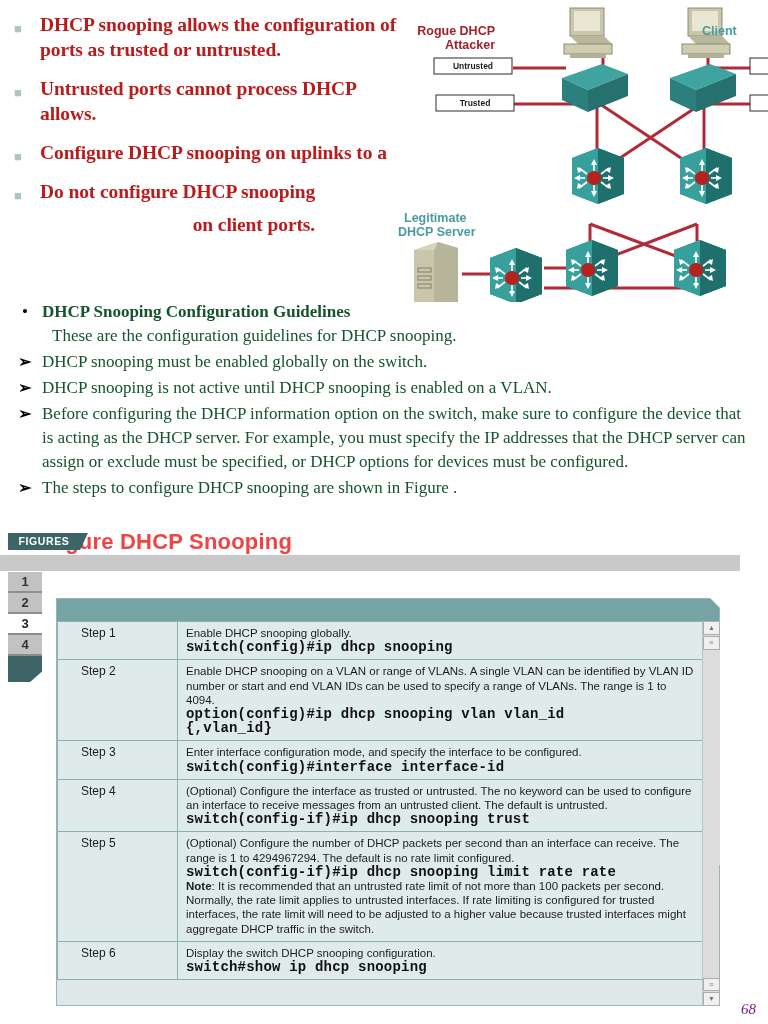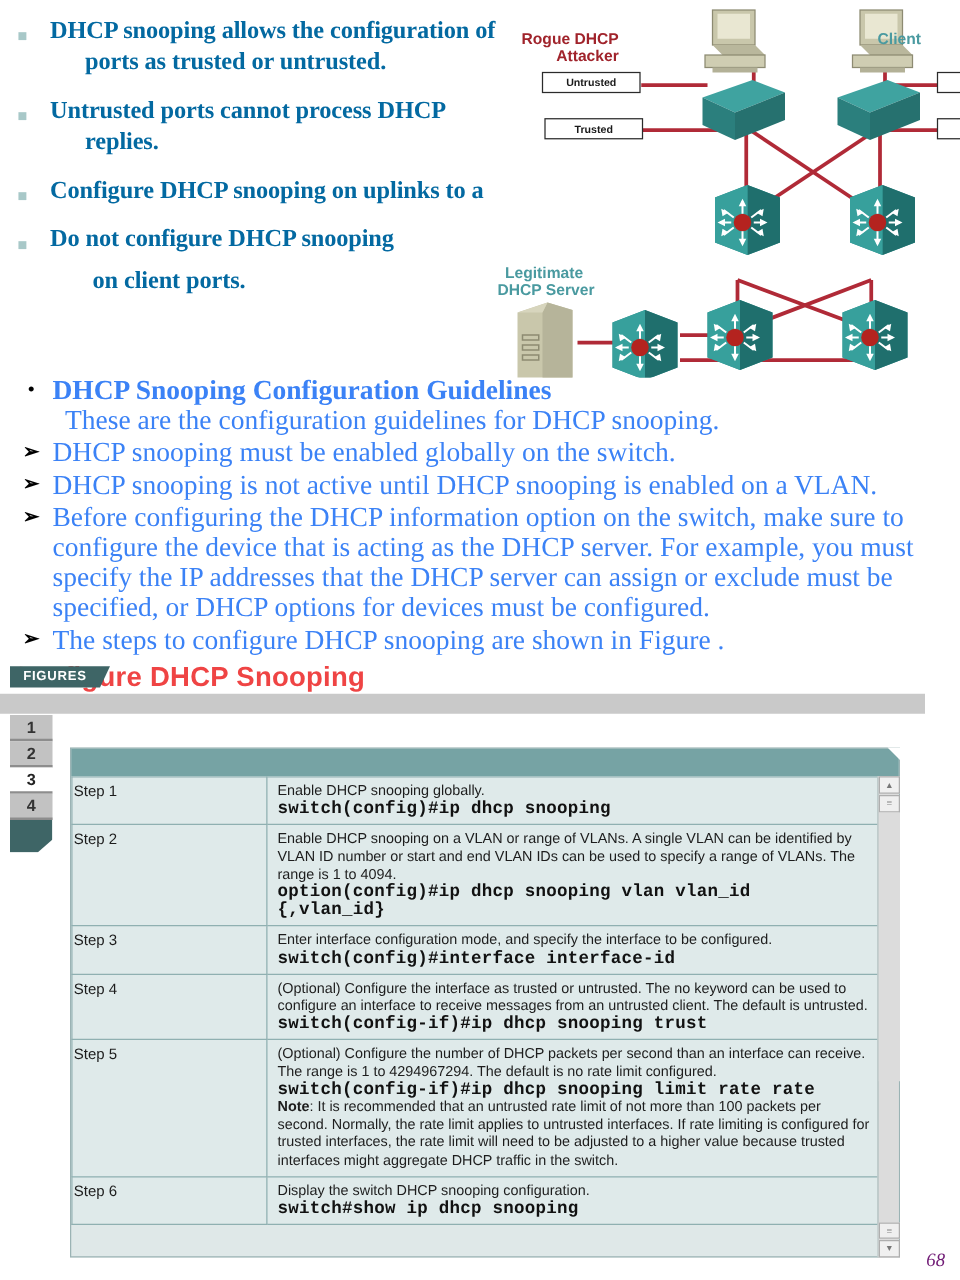--- a/index.html
+++ b/index.html
@@ -16,38 +16,38 @@
     position: absolute; left: 14px; top: 12px; width: 468px;
   }
   .tb-row { display: flex; align-items: flex-start; margin-bottom: 14px; }
   .tb-bullet {
     flex: 0 0 auto; width: 26px; padding-top: 10px;
     color: #a8c8c8; font-size: 13px; line-height: 1; text-align: left;
     font-family: "Liberation Sans", sans-serif;
   }
   .tb-text {
     font-weight: bold; font-size: 19.5px; line-height: 25px;
-    color: #0369a1; letter-spacing: -0.1px;
-  }
-  .tb-text .l2 { display: block; margin-left: 28px; }
-  .tb-text .l2.indent { padding-left: 6px; padding-top: 8px; }
+    color: #b91c1c; letter-spacing: -0.1px;
+  }
+  .tb-text .l2 { display: block; }
+  .tb-text .l2.indent { padding-left: 6px; padding-top: 8px; text-align: right; }
 
   
   .diagram { position: absolute; left: 392px; top: 2px; width: 376px; height: 300px; }
   .diagram svg { display: block; }
 
   
   .mid { position: absolute; left: 8px; top: 300px; width: 752px; }
   .mid-row { display: flex; align-items: flex-start; margin-bottom: 2px; }
   .mid-mark {
     flex: 0 0 auto; width: 34px; text-align: center;
     font-size: 17px; line-height: 24px; color: #000;
   }
   .mid-mark.arrow { font-size: 16px; font-weight: bold; }
-  .mid-body { font-size: 22px; line-height: 24px; color: #3b82f6; }
+  .mid-body { font-size: 17px; line-height: 24px; color: #14532d; }
   .mid-body .hd { font-weight: bold; display: block; }
   .mid-body .pl { display: block; padding-left: 10px; }
 
   
   .fig-title {
     position: absolute; left: 8px; top: 529px;
     font-family: Liberation Sans, sans-serif;
     font-weight: bold; font-size: 22px; color: #ef4444;
     letter-spacing: 0.2px;
     text-shadow: 1px 1px 0 rgba(255,255,255,0.65);
@@ -104,21 +104,21 @@
     font-family: "Liberation Sans", sans-serif;
     table-layout: fixed;
   }
   table.steps td {
     border: 1px solid #8fb0b1;
     vertical-align: top;
     padding: 4px 6px 5px 8px;
     background: #dfeaea;
     font-size: 11.5px; line-height: 14.2px; color: #1d1d1d;
   }
-  table.steps td.c1 { width: 156px; font-size: 12px; padding-left: 1px; }
+  table.steps td.c1 { width: 120px; font-size: 12px; padding-left: 23px; }
   .cmd {
     font-family: "Liberation Mono", monospace;
     font-weight: bold; font-size: 14px; letter-spacing: 0.2px;
     display: block; color: #111; white-space: pre;
   }
   .note-b { font-weight: bold; }
 
   
   .sb {
     position: absolute; right: 0px; top: 22px; width: 17px; height: 385px;
@@ -166,21 +166,21 @@
       <div class="tb-bullet">■</div>
       <div class="tb-text">
         <span>DHCP snooping allows the configuration of</span>
         <span class="l2">ports as trusted or untrusted.</span>
       </div>
     </div>
     <div class="tb-row">
       <div class="tb-bullet">■</div>
       <div class="tb-text">
         <span>Untrusted ports cannot process DHCP</span>
-        <span class="l2">replies.</span>
+        <span class="l2">allows.</span>
       </div>
     </div>
     <div class="tb-row">
       <div class="tb-bullet">■</div>
       <div class="tb-text">
         <span>Configure DHCP snooping on uplinks to a</span>
       </div>
     </div>
     <div class="tb-row">
       <div class="tb-bullet">■</div>

